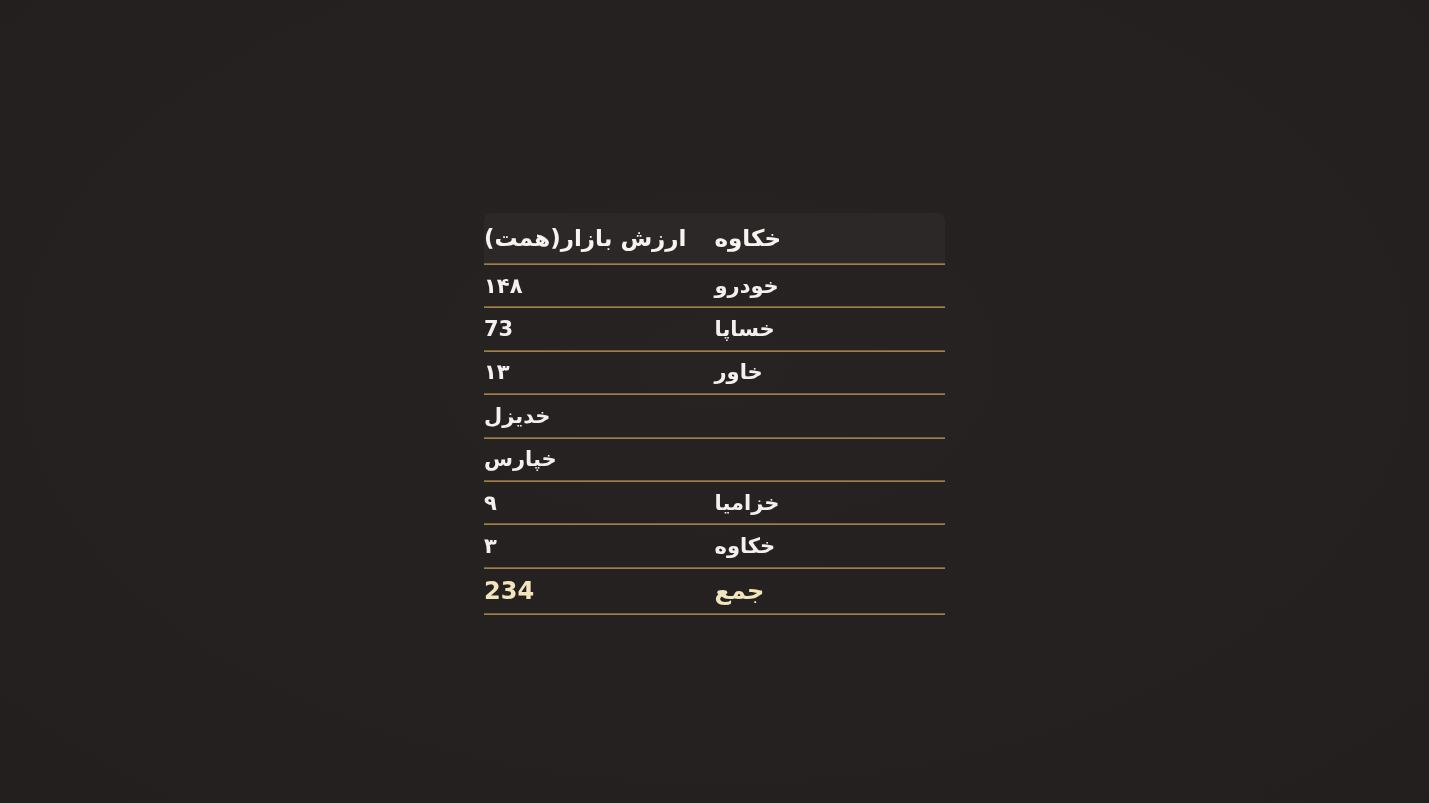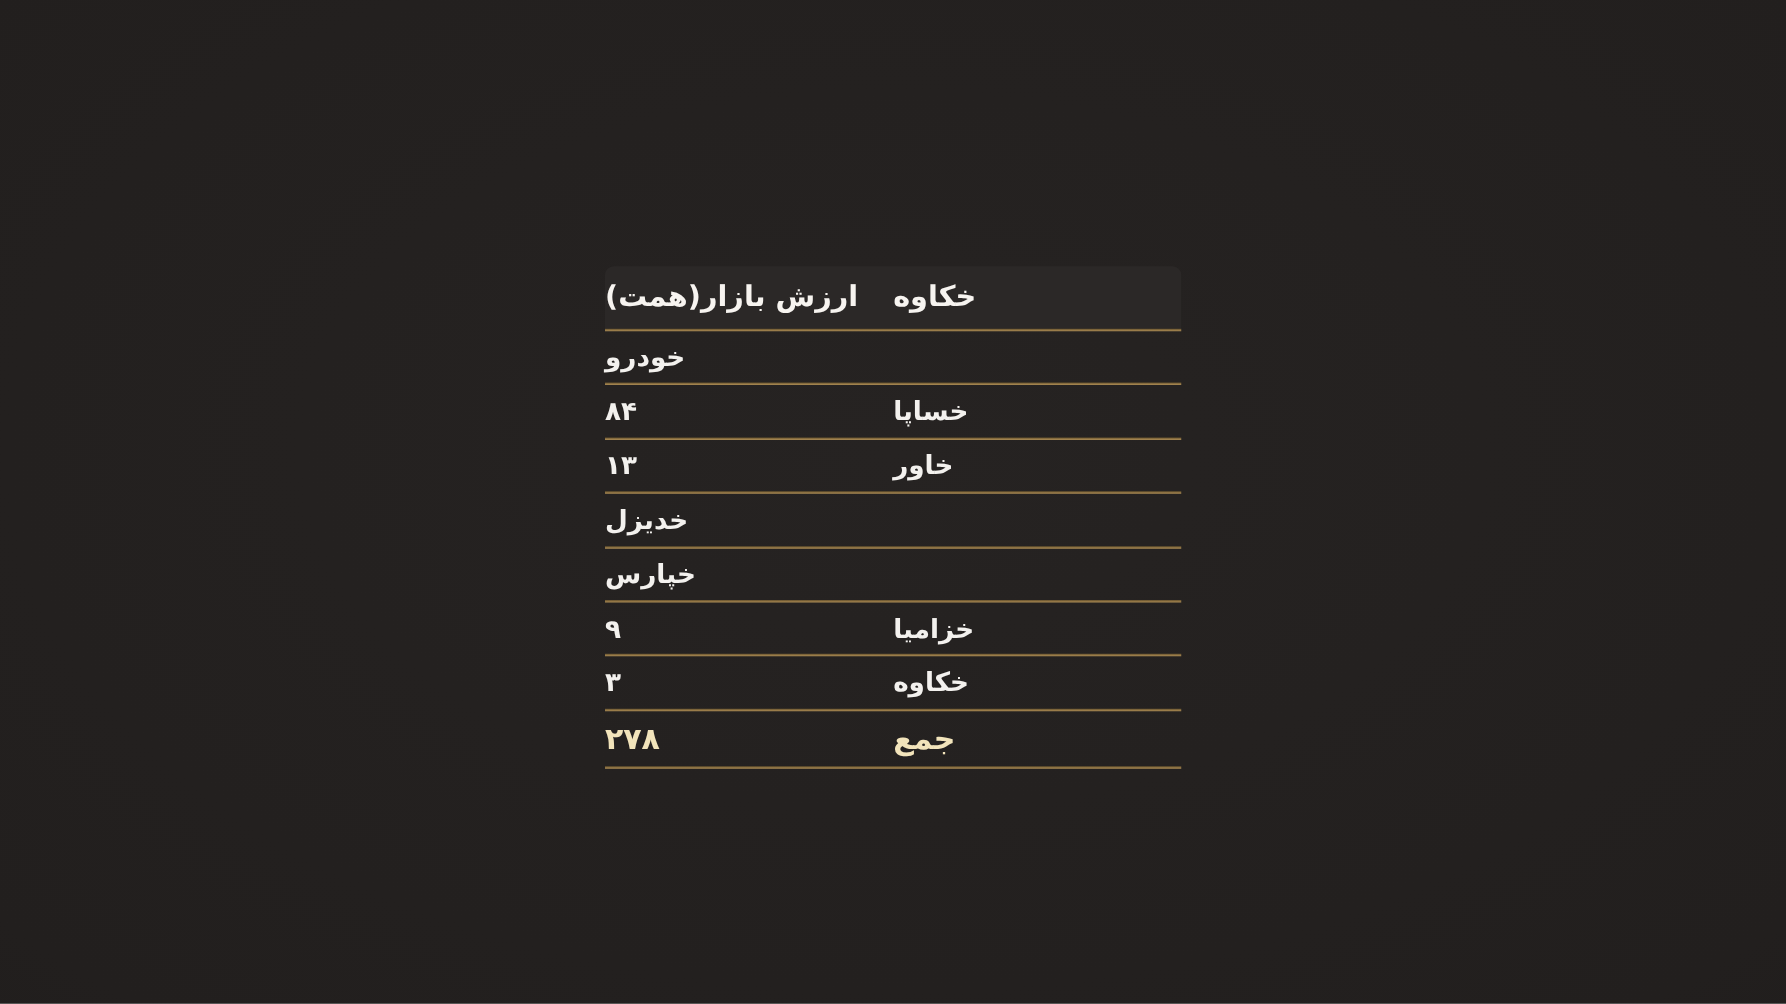--- a/index.html
+++ b/index.html
@@ -60,26 +60,27 @@
 <div class="market-table">
 
   <div class="table-header">
     <div class="cell">خکاوه</div>
     <div class="cell">ارزش بازار(همت)</div>
   </div>
   <div class="divider"></div>
 
   <div class="table-row">
     <div class="cell">خودرو</div>
+    <div class="cell">۱۴۸</div>
   </div>
   <div class="divider"></div>
 
   <div class="table-row">
     <div class="cell">خساپا</div>
-    <div class="cell">۸۴</div>
+    <div class="cell">73</div>
   </div>
   <div class="divider"></div>
 
   <div class="table-row">
     <div class="cell">خاور</div>
     <div class="cell">۱۳</div>
   </div>
   <div class="divider"></div>
 
   <div class="table-row">
@@ -99,17 +100,17 @@
   <div class="divider"></div>
 
   <div class="table-row">
     <div class="cell">خکاوه</div>
     <div class="cell">۳</div>
   </div>
   <div class="divider"></div>
 
   <div class="table-row total-row">
     <div class="cell">جمع</div>
-    <div class="cell">۲۷۸</div>
+    <div class="cell">234</div>
   </div>
   <div class="divider"></div>
 
 </div>
 
 </body></html>

